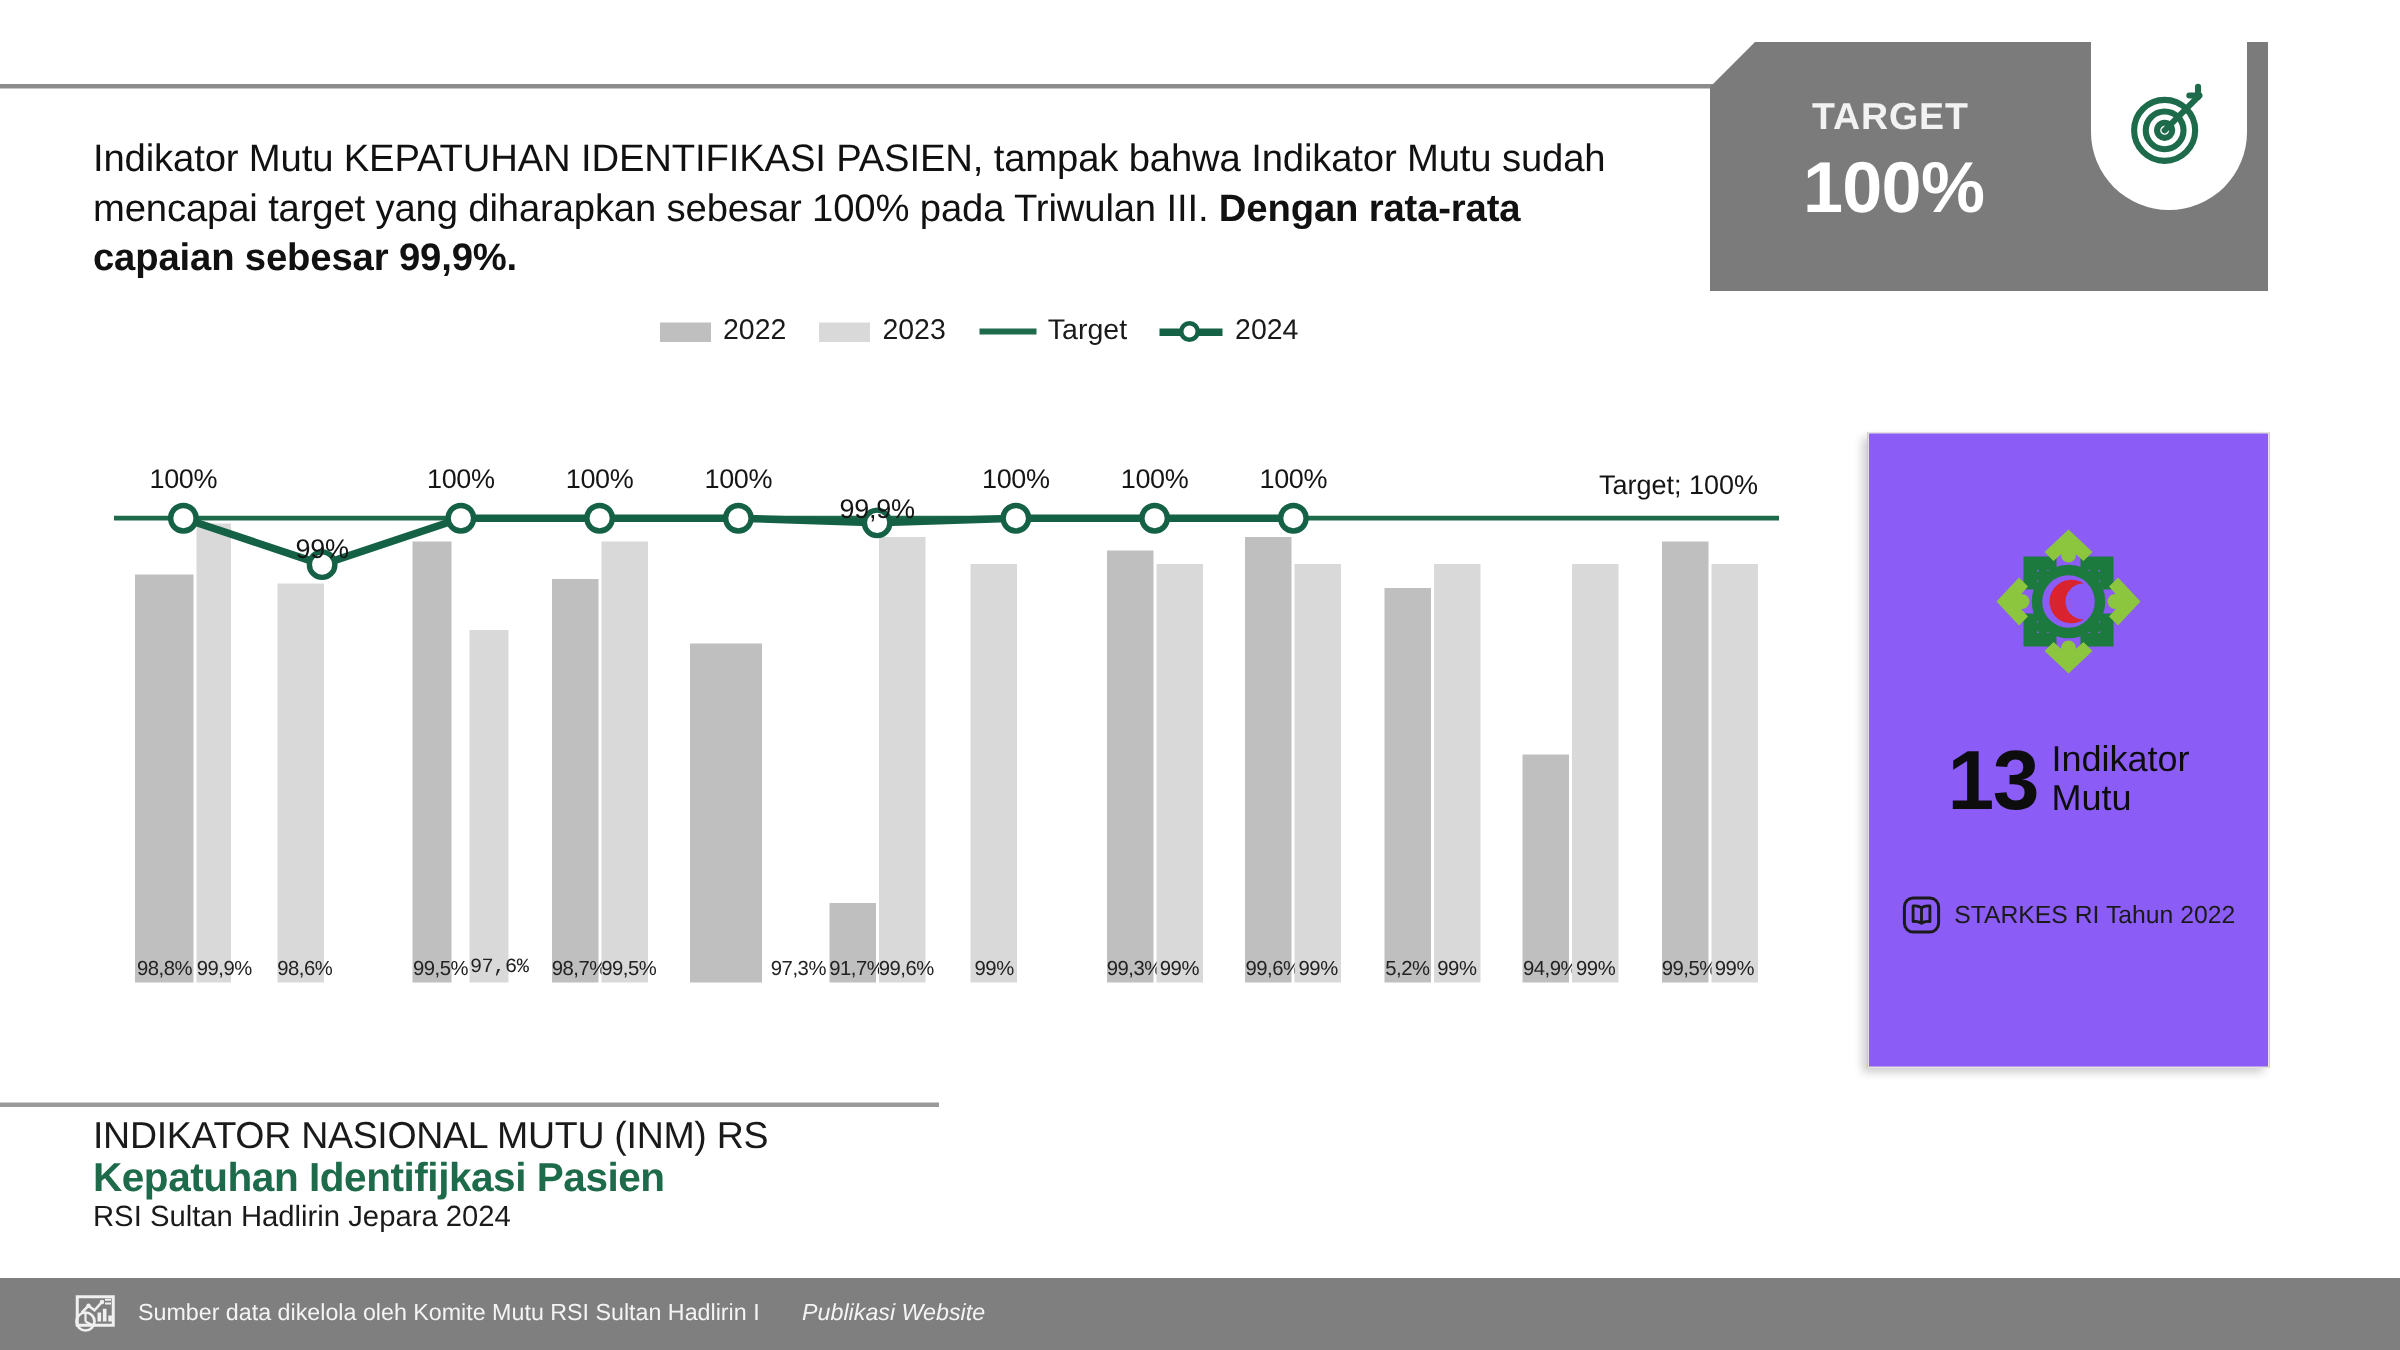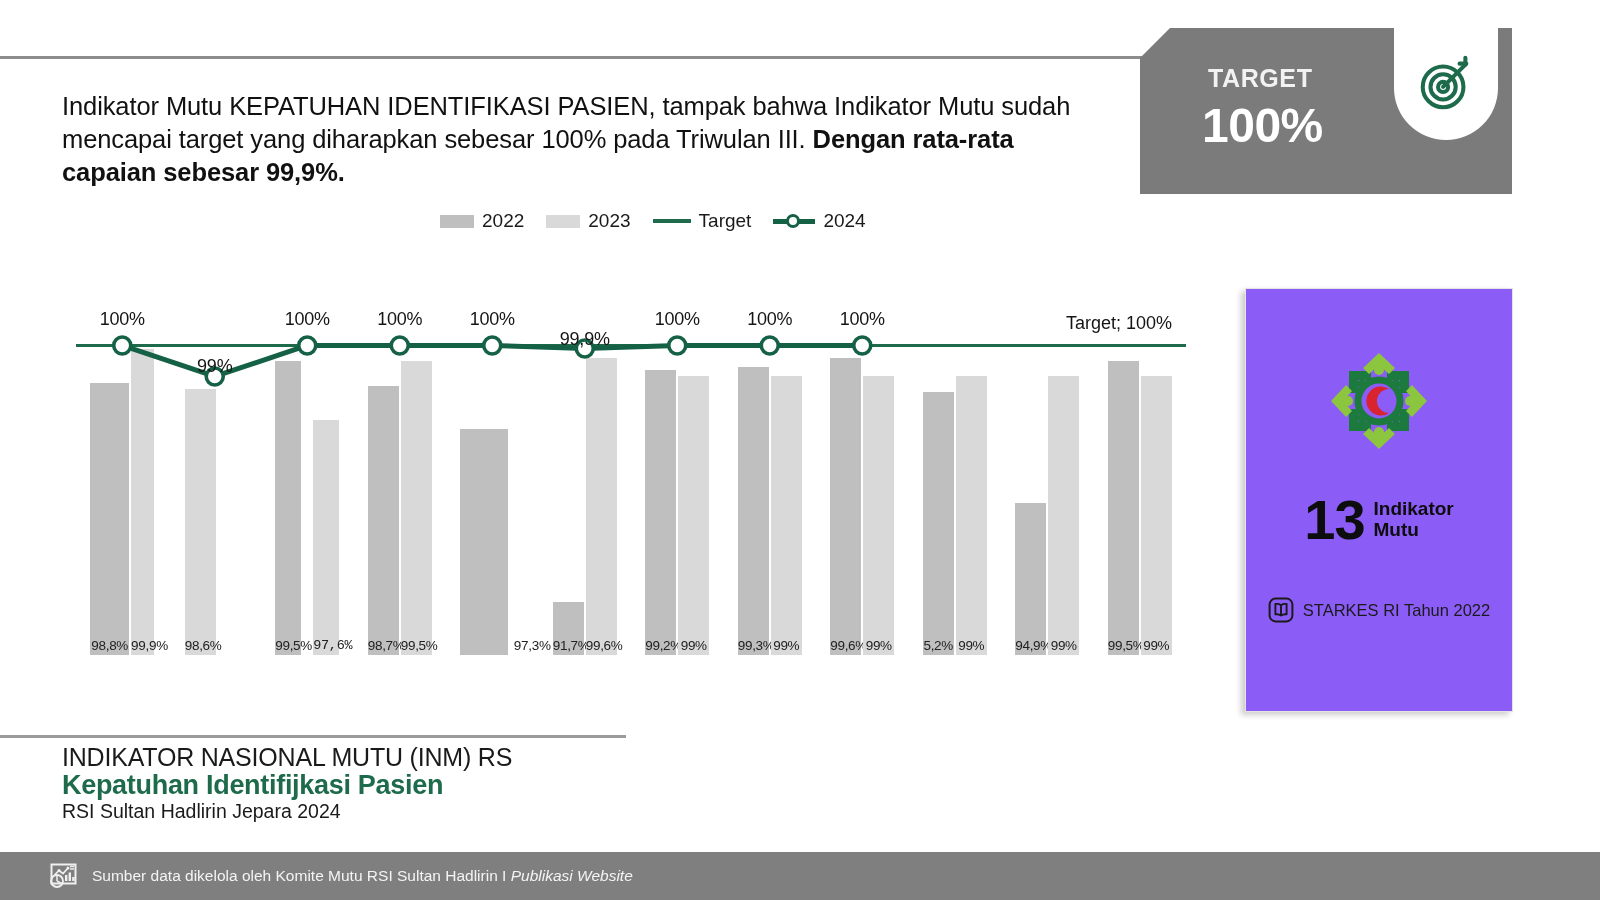--- a/index.html
+++ b/index.html
@@ -98,42 +98,42 @@
     position:absolute; left:1245px; top:288px; width:268px; height:424px;
     background:#8b5cf6; border:1px solid #e3e3e3;
     box-shadow:-4px 3px 6px rgba(0,0,0,0.20);
   }
   .logo-wrap{ position:absolute; left:0; top:52px; width:100%; display:flex; justify-content:center; }
   .count-row{
     position:absolute; left:0; top:205px; width:100%;
     display:flex; align-items:center; justify-content:center; gap:9px;
   }
   .count-num{ font-size:56px; font-weight:bold; color:#0d0d0d; line-height:0.92; letter-spacing:-1px; }
-  .count-txt{ font-size:19px; font-weight:bold; color:#0d0d0d; line-height:1.08; }
+  .count-txt{ font-size:24px; font-weight:normal; color:#0d0d0d; line-height:1.08; }
   .starkes{
     position:absolute; left:0; top:308px; width:100%;
     display:flex; align-items:center; justify-content:center; gap:9px;
     font-size:16.5px; color:#1a1a1a;
   }
 
   
   .bottom-divider{
     position:absolute; left:0; top:735px; width:626px; height:3px; background:#9a9a9a;
   }
   .bt-1{ position:absolute; left:62px; top:743px; font-size:25px; color:#1a1a1a; letter-spacing:-0.2px; }
   .bt-2{ position:absolute; left:62px; top:770px; font-size:27px; font-weight:bold; color:#1d6b4a; letter-spacing:-0.3px; }
   .bt-3{ position:absolute; left:62px; top:800px; font-size:19.5px; color:#1a1a1a; }
 
   
   .footer{
     position:absolute; left:0; bottom:0; width:1600px; height:48px;
     background:#7f7f7f; display:flex; align-items:center; padding-left:48px; gap:14px;
   }
   .footer-txt{ font-size:15.5px; color:#f4f4f4; }
-  .footer-txt i{ font-style:italic; }
+  .footer-txt i{ font-style:italic;margin-left:24px; }
 </style>
 </head>
 <body>
 
 <div class="top-divider"></div>
 
 <div class="headline">
   <span>Indikator Mutu KEPATUHAN IDENTIFIKASI PASIEN, tampak bahwa Indikator Mutu sudah mencapai target yang diharapkan sebesar 100% pada Triwulan III. </span><b>Dengan rata-rata capaian sebesar 99,9%.</b>
 </div>
 
@@ -221,24 +221,20 @@
         <div style="position: relative; width: 31px; height: 100%;">
           <div class="bar bar-2022" style="position: absolute; bottom: 0px; left: 0px; width: 100%; height: 52.619px;"></div>
           <div class="bar-val">91,7%</div>
         </div>
         <div style="position: relative; width: 31px; height: 100%; margin-left: 2px;">
           <div class="bar bar-2023" style="position: absolute; bottom: 0px; left: 0px; width: 100%; height: 297.143px;"></div>
           <div class="bar-val">99,6%</div>
         </div>
       </div>
       <div class="bar-group" style="left: 569.25px; width: 64px;">
-        <div style="position: relative; width: 31px; height: 100%;">
-          <div class="bar bar-2022" style="position: absolute; bottom: 0px; left: 0px; width: 100%; height: 284.762px;"></div>
-          <div class="bar-val">99,2%</div>
-        </div>
         <div style="position: relative; width: 31px; height: 100%; margin-left: 2px;">
           <div class="bar bar-2023" style="position: absolute; bottom: 0px; left: 0px; width: 100%; height: 278.571px;"></div>
           <div class="bar-val">99%</div>
         </div>
       </div>
       <div class="bar-group" style="left: 661.75px; width: 64px;">
         <div style="position: relative; width: 31px; height: 100%;">
           <div class="bar bar-2022" style="position: absolute; bottom: 0px; left: 0px; width: 100%; height: 287.857px;"></div>
           <div class="bar-val">99,3%</div>
         </div>

